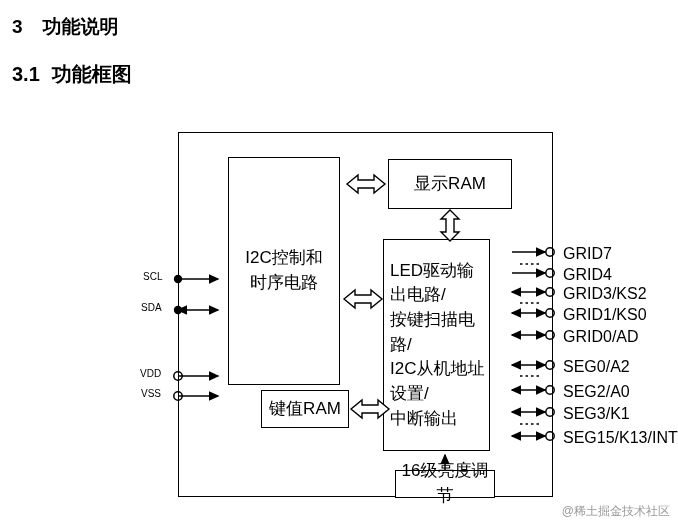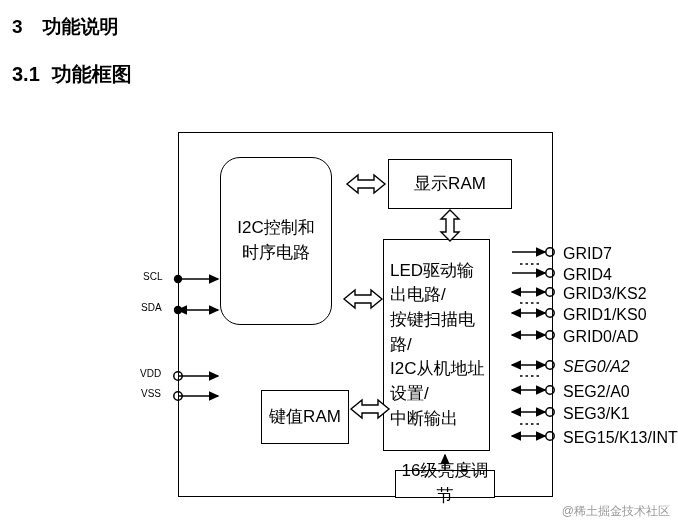--- a/index.html
+++ b/index.html
@@ -105,30 +105,30 @@
   </div>
 
   <div class="h2">
     <span class="num">3.1</span><span>功能框图</span>
   </div>
 
   <div class="diagram">
 
     <div class="box outer" style="left:178px; top:132px; width:375px; height:365px;"></div>
 
-    <div class="box" style="left:220px; top:157px; width:112px; height:168px;border-radius:20px;">
+    <div class="box" style="left:228px; top:157px; width:112px; height:228px;">
       <span class="inner-text">I2C控制和
 时序电路</span>
     </div>
 
     <div class="box" style="left:388px; top:159px; width:124px; height:50px;">
       <span class="inner-text">显示RAM</span>
     </div>
 
-    <div class="box" style="left:261px; top:390px; width:88px; height:54px;">
+    <div class="box" style="left:261px; top:390px; width:88px; height:38px;">
       <span class="inner-text">键值RAM</span>
     </div>
 
     <div class="box" style="left:383px; top:239px; width:107px; height:212px;">
       <span class="inner-text" style="text-align:left; padding-left:6px;">LED驱动输出电路/
 按键扫描电路/
 I2C从机地址设置/
 中断输出</span>
     </div>
 
@@ -215,20 +215,20 @@
     <div class="label" style="left:143px; top:271px;">SCL</div>
     <div class="label" style="left:141px; top:302px;">SDA</div>
     <div class="label" style="left:140px; top:368px;">VDD</div>
     <div class="label" style="left:141px; top:388px;">VSS</div>
 
     <div class="pinlabel" style="left:563px; top:245px;">GRID7</div>
     <div class="pinlabel" style="left:563px; top:266px;">GRID4</div>
     <div class="pinlabel" style="left:563px; top:285px;">GRID3/KS2</div>
     <div class="pinlabel" style="left:563px; top:306px;">GRID1/KS0</div>
     <div class="pinlabel" style="left:563px; top:328px;">GRID0/AD</div>
-    <div class="pinlabel" style="left:563px; top:358px;font-style:italic;">SEG0/A2</div>
+    <div class="pinlabel" style="left:563px; top:358px;">SEG0/A2</div>
     <div class="pinlabel" style="left:563px; top:383px;">SEG2/A0</div>
     <div class="pinlabel" style="left:563px; top:405px;">SEG3/K1</div>
     <div class="pinlabel" style="left:563px; top:429px;">SEG15/K13/INT</div>
   </div>
 
   <div class="watermark">@稀土掘金技术社区</div>
 </div>
 
 </body></html>

